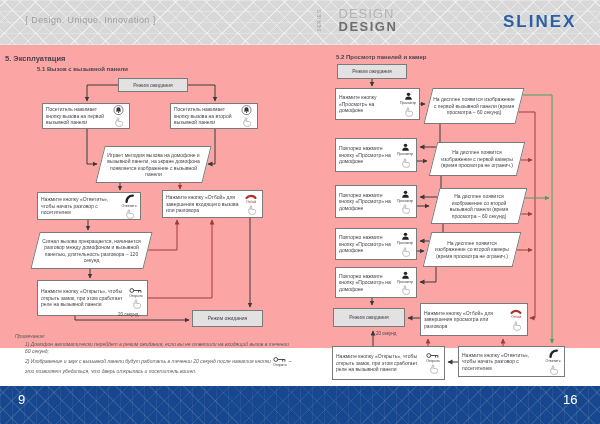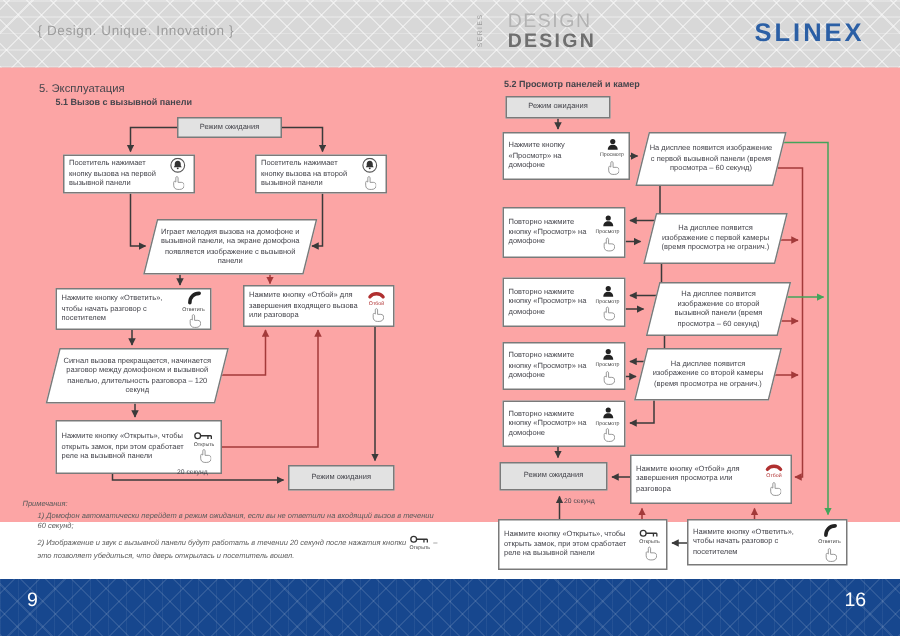--- a/index.html
+++ b/index.html
@@ -29,21 +29,21 @@
     color:var(--brand-blue);letter-spacing:2px}
   .ftr{position:absolute;left:0;top:386px;width:600px;height:38px;background-color:var(--footer-blue);
     background-image:
       repeating-linear-gradient(45deg, rgba(255,255,255,.10) 0 1px, transparent 1px 12px),
       repeating-linear-gradient(-45deg, rgba(255,255,255,.10) 0 1px, transparent 1px 12px),
       repeating-linear-gradient(90deg, rgba(255,255,255,.06) 0 1px, transparent 1px 12px);}
   .pgnum{position:absolute;top:6px;font-size:13px;color:#fff}
   .pg-l{left:18px}.pg-r{left:563px}
 
   
-  .h1{position:absolute;left:26px;top:54px;font-size:7.5px;font-weight:400;color:var(--txt)}
+  .h1{position:absolute;left:5px;top:54px;font-size:7.5px;font-weight:700;color:var(--txt)}
   .h2{position:absolute;font-size:6px;font-weight:700;color:var(--txt)}
   .notes{position:absolute;left:15px;top:333px;width:278px;font-size:5px;line-height:1.5;
     font-style:italic;color:#5b5b5b}
   .notes p{padding-left:10px;text-indent:0}
   .notes .nt{padding-left:0}
 
   
   .fb,.fg{position:absolute;border:1px solid var(--box-border);background:#fff;
     font-size:5px;line-height:1.3;color:var(--txt);display:flex;align-items:center;z-index:2}
   .fg{background:var(--gray-fill);justify-content:center;text-align:center}

